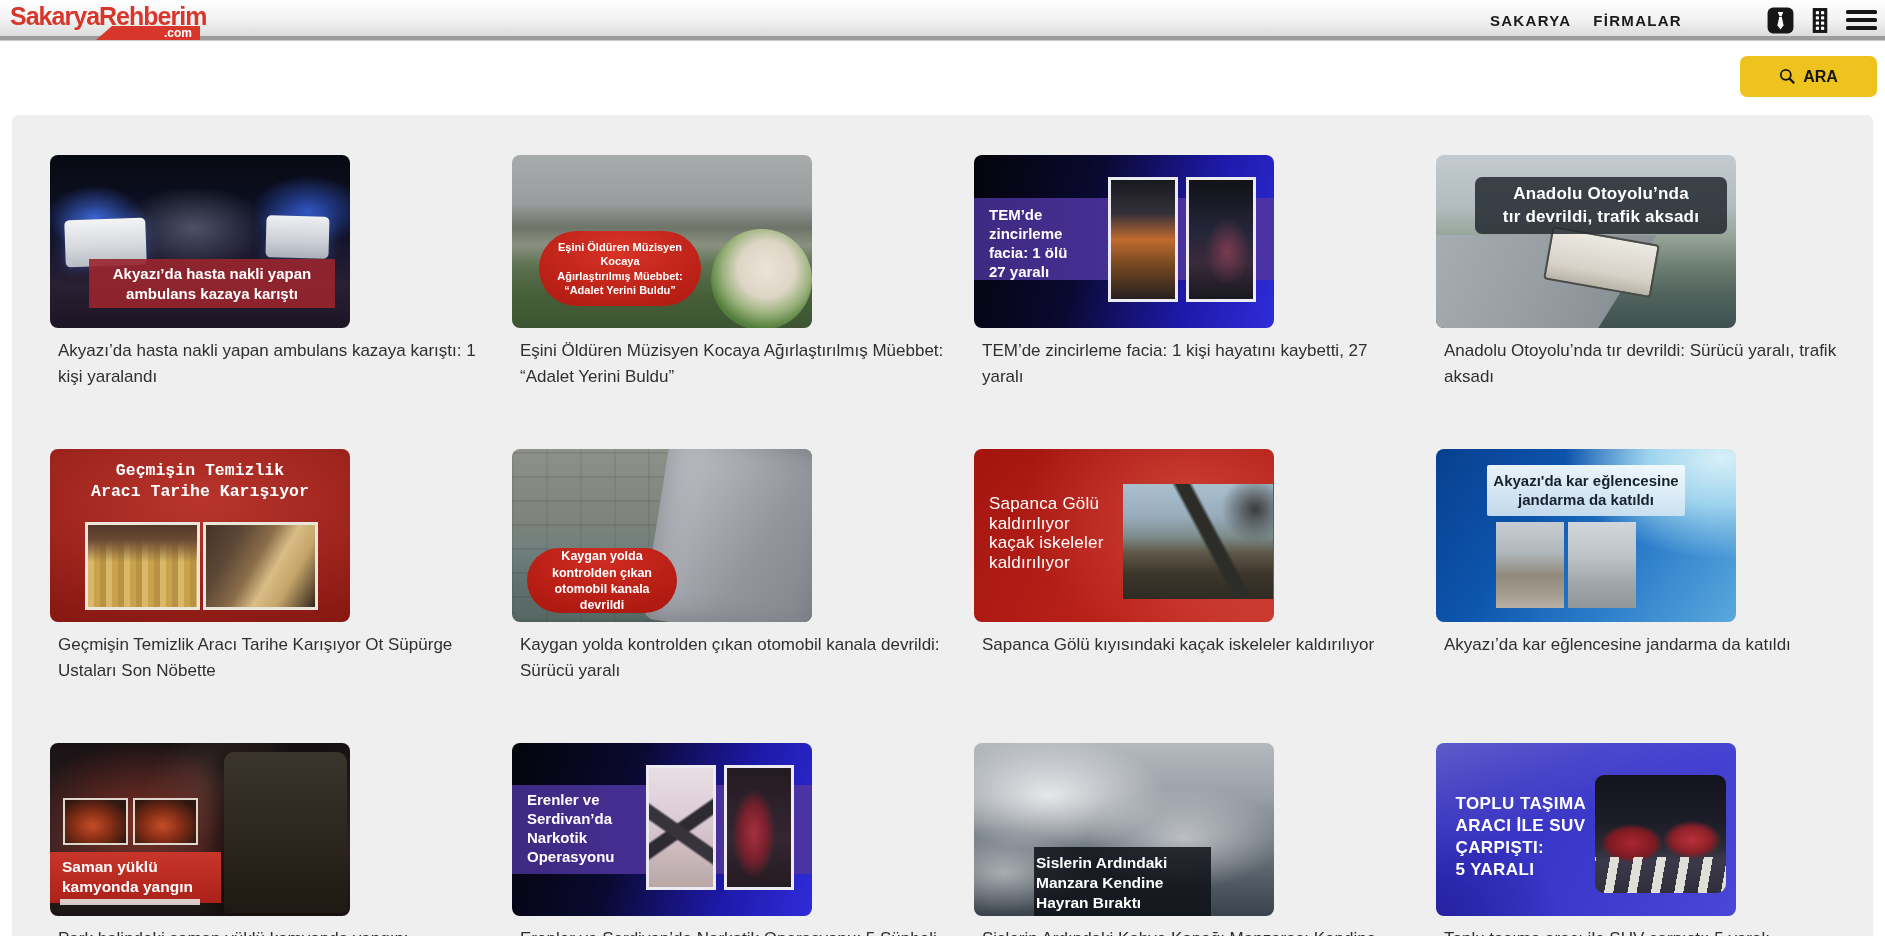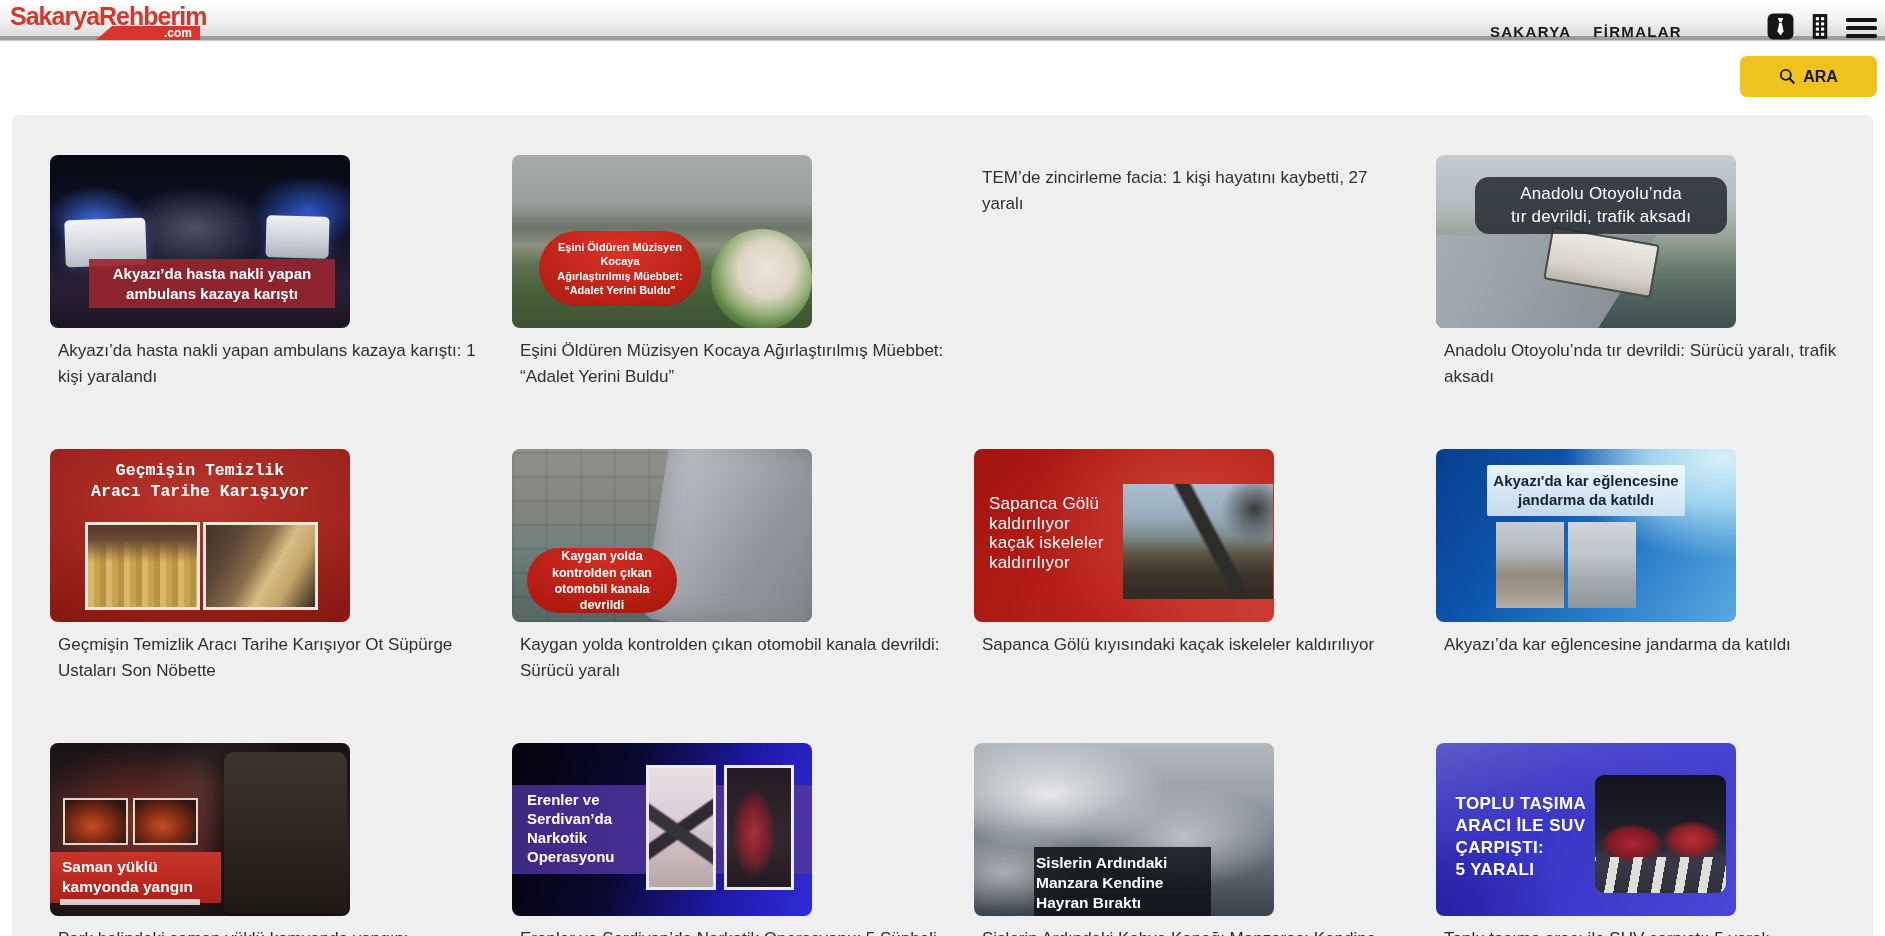--- a/index.html
+++ b/index.html
@@ -22,21 +22,21 @@
     display:block; font-size:26px; font-weight:bold; color:#d8362a;
     letter-spacing:-1px; line-height:26px; transform:scaleX(.96); transform-origin:left;
     white-space:nowrap;
   }
   .logo-badge {
     display:block; margin-left:86px; width:104px; margin-top:-3px;
     background:#d8362a; color:#ffffff; font-size:12px; font-weight:bold;
     text-align:right; padding:1px 8px 0 0; line-height:13px;
     clip-path:polygon(16px 0,100% 0,100% 100%,0 100%);
   }
-  .topnav { position:absolute; right:8px; top:0; height:40px; display:flex; align-items:flex-end; }
+  .topnav { position:absolute; right:8px; top:0; height:40px; display:flex; align-items:center; }
   .navlink {
     font-size:15px; font-weight:bold; color:#1a1a1a; letter-spacing:1.3px;
     margin-right:22px; cursor:pointer; white-space:nowrap;
   }
   .navlink.last { margin-right:72px; }
   .icon-btn { display:flex; align-items:center; justify-content:center; margin-left:13px; cursor:pointer; }
 
   
   .ara-btn {
     position:absolute; top:56px; right:8px; width:137px; height:41px;
@@ -110,22 +110,22 @@
   .p10b { background:radial-gradient(45% 50% at 42% 55%, #a63040 0%, #78202c 45%, transparent 75%),
           linear-gradient(180deg,#241b22 0%,#352631 60%,#241b20 100%); }
 
   
   .t4 { background:linear-gradient(180deg,#c3cad0 0%,#b2bcc0 30%,#95a396 48%,#6d7f72 64%,#51645e 80%,#3f5150 100%); }
   .t4::before { content:""; position:absolute; left:-12%; bottom:-4%; width:75%; height:58%;
     background:linear-gradient(80deg,#a8b0b6 0%,#98a0a6 55%,#888f95 100%); transform:skewX(-32deg); }
   .t4::after { content:""; position:absolute; left:37%; top:46%; width:35%; height:29%;
     background:linear-gradient(180deg,#ece9e2 0%,#d6d2c8 70%,#b8b4aa 100%);
     border:2px solid #4a4a46; transform:rotate(10deg); border-radius:4px; }
-  .ov4 { left:13%; right:3%; top:13%; background:rgba(40,46,52,.88); border-radius:14px; color:#fff;
-    font-weight:normal; font-size:17px; line-height:1.3; text-align:center; padding:6px 19px; letter-spacing:.2px; }
+  .ov4 { left:13%; right:3%; top:13%; background:rgba(40,46,52,.88); border-radius:7px; color:#fff;
+    font-weight:bold; font-size:17px; line-height:1.3; text-align:center; padding:6px 19px; letter-spacing:.2px; }
 
   
   .t5 { background:radial-gradient(130% 110% at 50% 30%, #b8352c 0%, #a32720 35%, #8c1a14 65%, #77120d 100%);font-family:Liberation Mono, monospace; }
   .ov5 { top:7%; left:4%; right:4%; text-align:center; color:#fff; font-weight:bold; font-size:16.5px; line-height:1.27; }
   .p5 { top:42%; height:51%; width:115px; border:3px solid #eae6dc; }
   .p5a { left:35px; background:linear-gradient(180deg,#53382a 0%,#6b4a34 18%, transparent 45%),
          repeating-linear-gradient(90deg,#d9b86a 0 6px,#c9a24e 6px 12px,#b99244 12px 18px); }
   .p5b { left:153px; background:linear-gradient(120deg,#453228 0%,#5d4836 25%,#8a6d4a 45%,#d9bd85 60%,#c4a468 75%,#33261c 100%); }
 
   
@@ -272,20 +272,31 @@
           <span>Eşini Öldüren Müzisyen Kocaya</span>
           <span>Ağırlaştırılmış Müebbet:</span>
           <span>“Adalet Yerini Buldu”</span>
         </div>
         <div class="circ2"></div>
       </div>
       <p class="title">Eşini Öldüren Müzisyen Kocaya Ağırlaştırılmış Müebbet: “Adalet Yerini Buldu”</p>
     </article>
 
     <article class="card">
+      <div class="thumb tnews">
+        <div class="band band3"></div>
+        <div class="ov ovband ov3">
+          <span>TEM’de</span>
+          <span>zincirleme</span>
+          <span>facia: 1 ölü</span>
+          <span>27 yaralı</span>
+        </div>
+        <div class="ph pv pva p3a"></div>
+        <div class="ph pv pvb p3b"></div>
+      </div>
       <p class="title">TEM’de zincirleme facia: 1 kişi hayatını kaybetti, 27 yaralı</p>
     </article>
 
     <article class="card">
       <div class="thumb t4">
         <div class="ov ov4">
           <span>Anadolu Otoyolu’nda</span>
           <span>tır devrildi, trafik aksadı</span>
         </div>
       </div>

